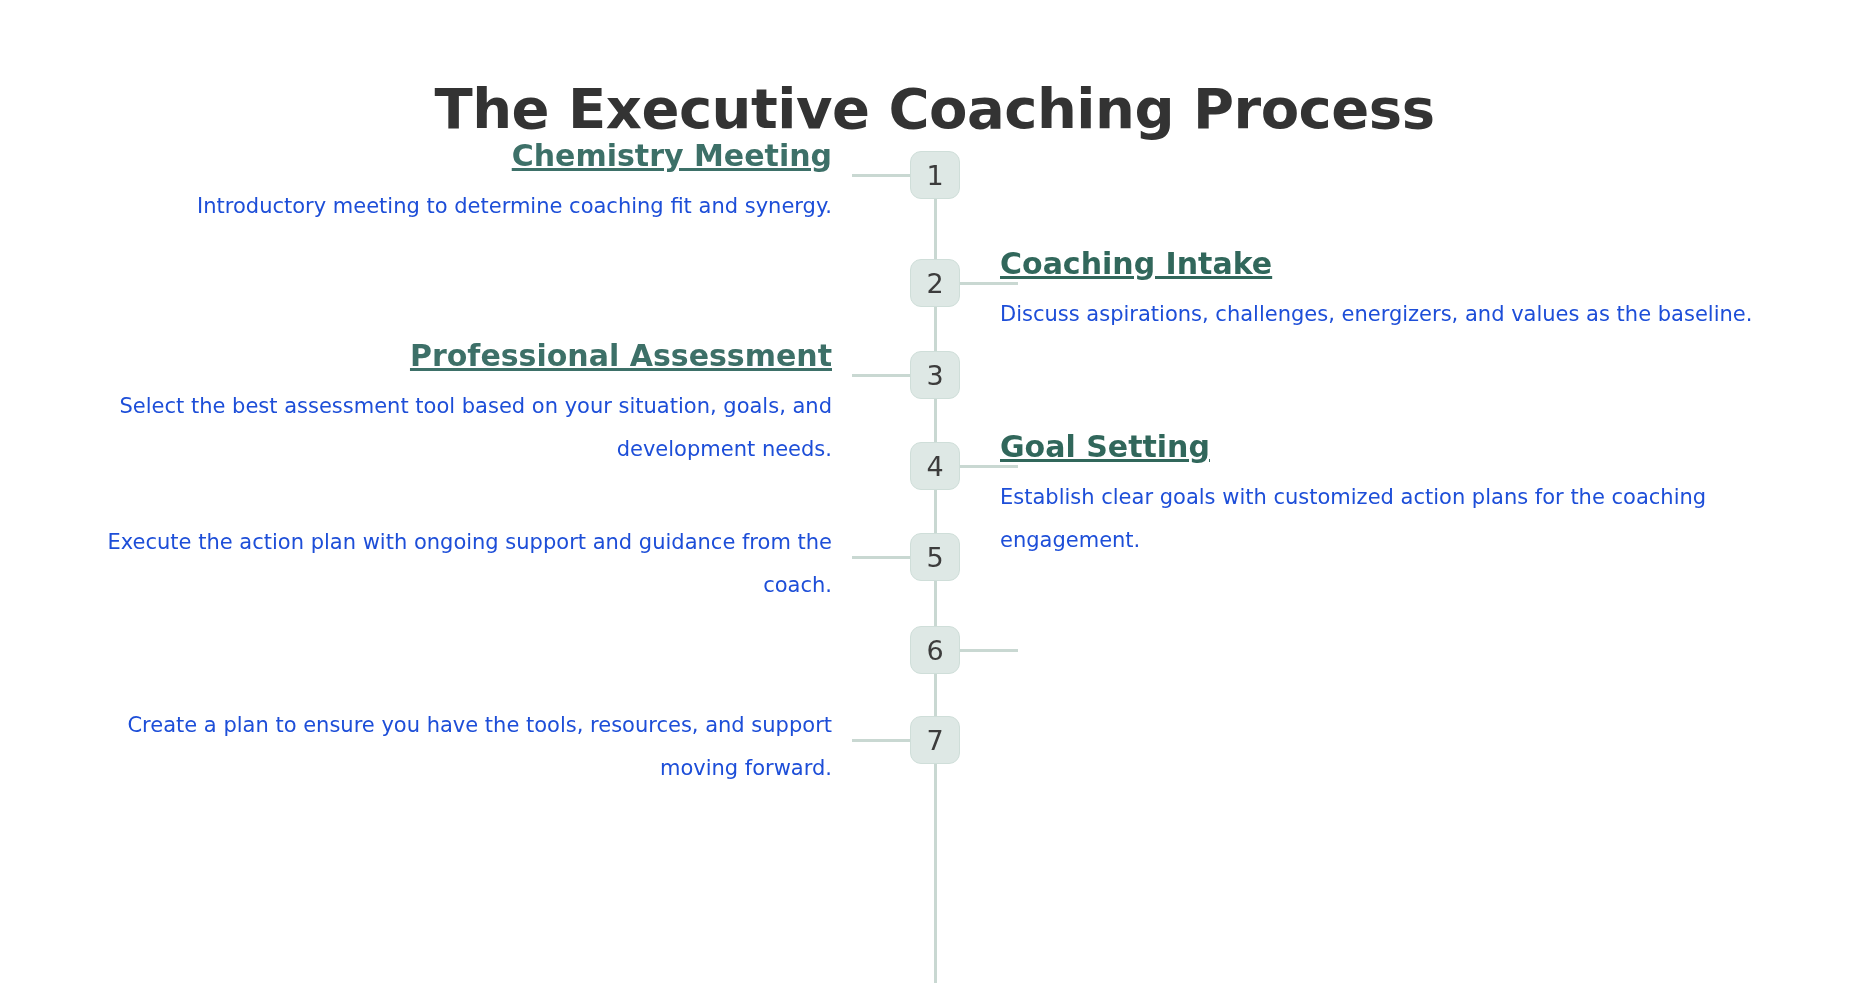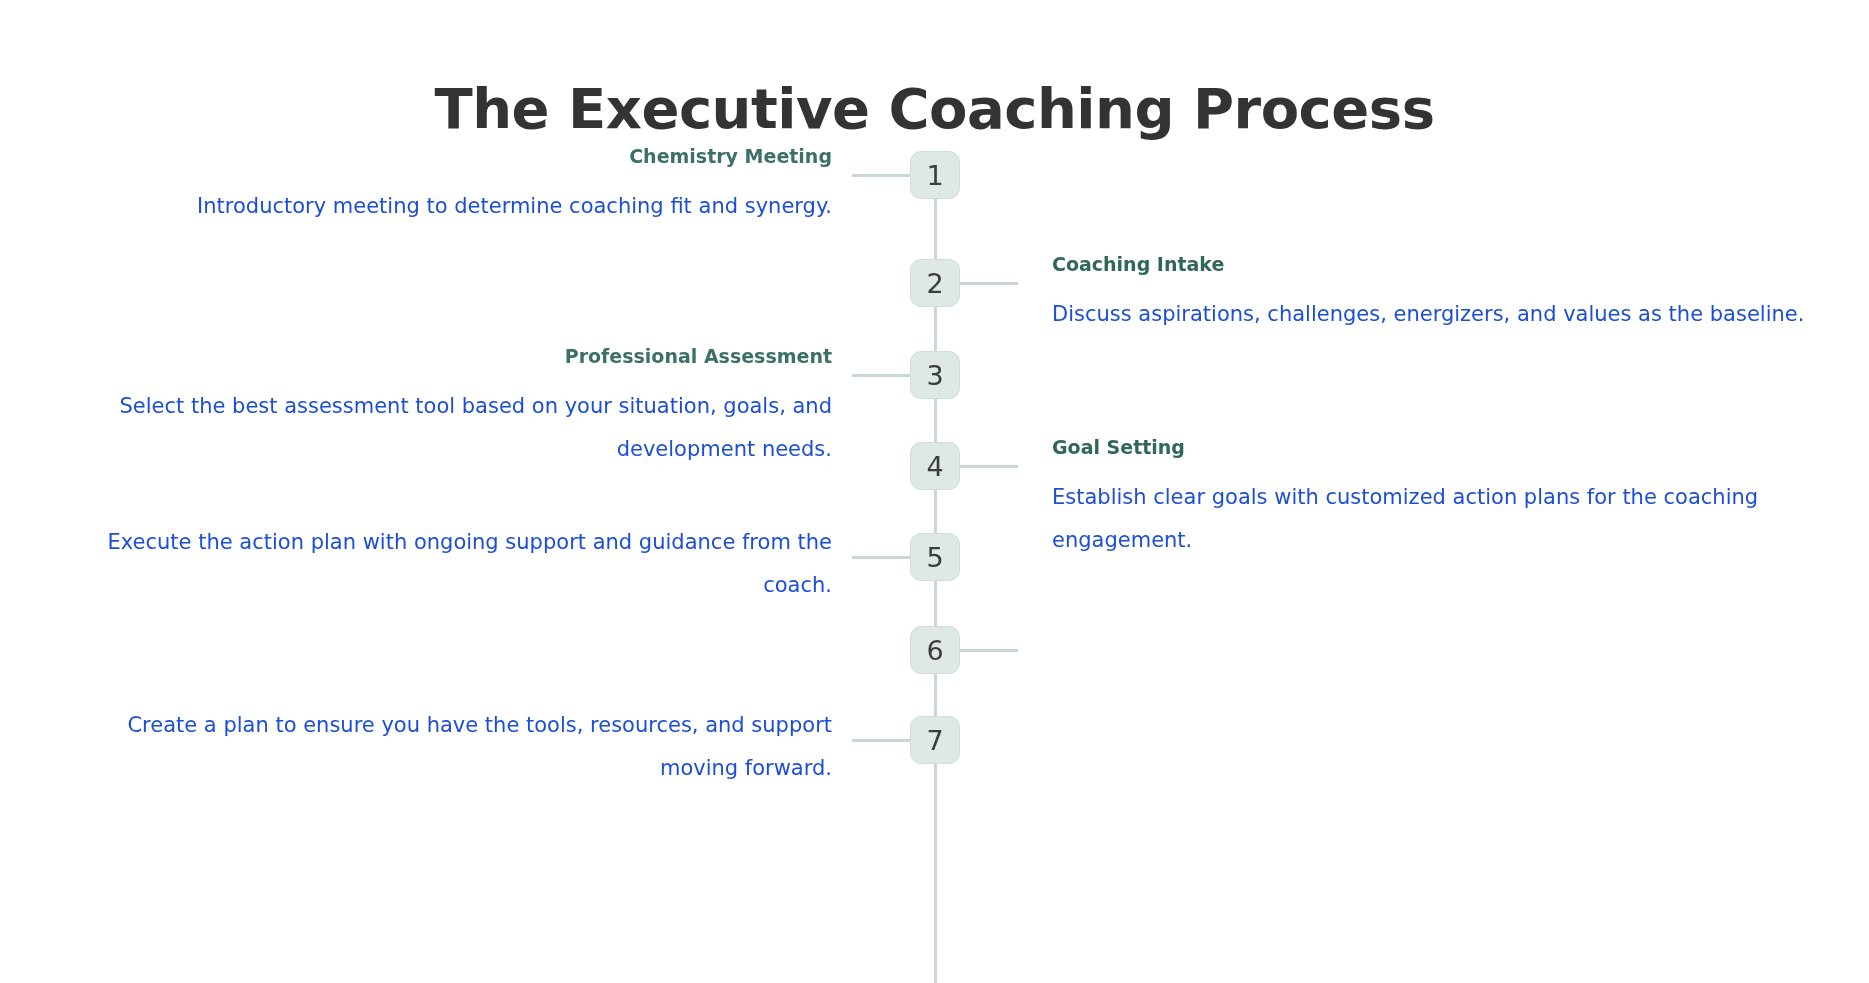--- a/index.html
+++ b/index.html
@@ -101,33 +101,34 @@
   .text-block {
     position: absolute;
     top: -35px;
   }
   .text-block.left {
     left: 60px;
     width: 772px;
     text-align: right;
   }
   .text-block.right {
-    left: 1052px;
+    left: 1000px;
     width: 790px;
     text-align: left;
   }
 
   .step-title {
-    font-size: 19px;
+    font-size: 30px;
     font-weight: 700;
     color: #3d7068;
     line-height: 34px;
     margin: 0 0 12px 0;
     font-family: "DejaVu Sans", sans-serif;
     white-space: nowrap;
+    text-decoration: underline;
   }
   .text-block.right .step-title { color: #31675b; }
 
   .step-desc {
     font-size: 21px;
     font-weight: 400;
     color: #1d4ed8;
     line-height: 43px;
     margin: 0;
     font-family: "DejaVu Sans", sans-serif;

